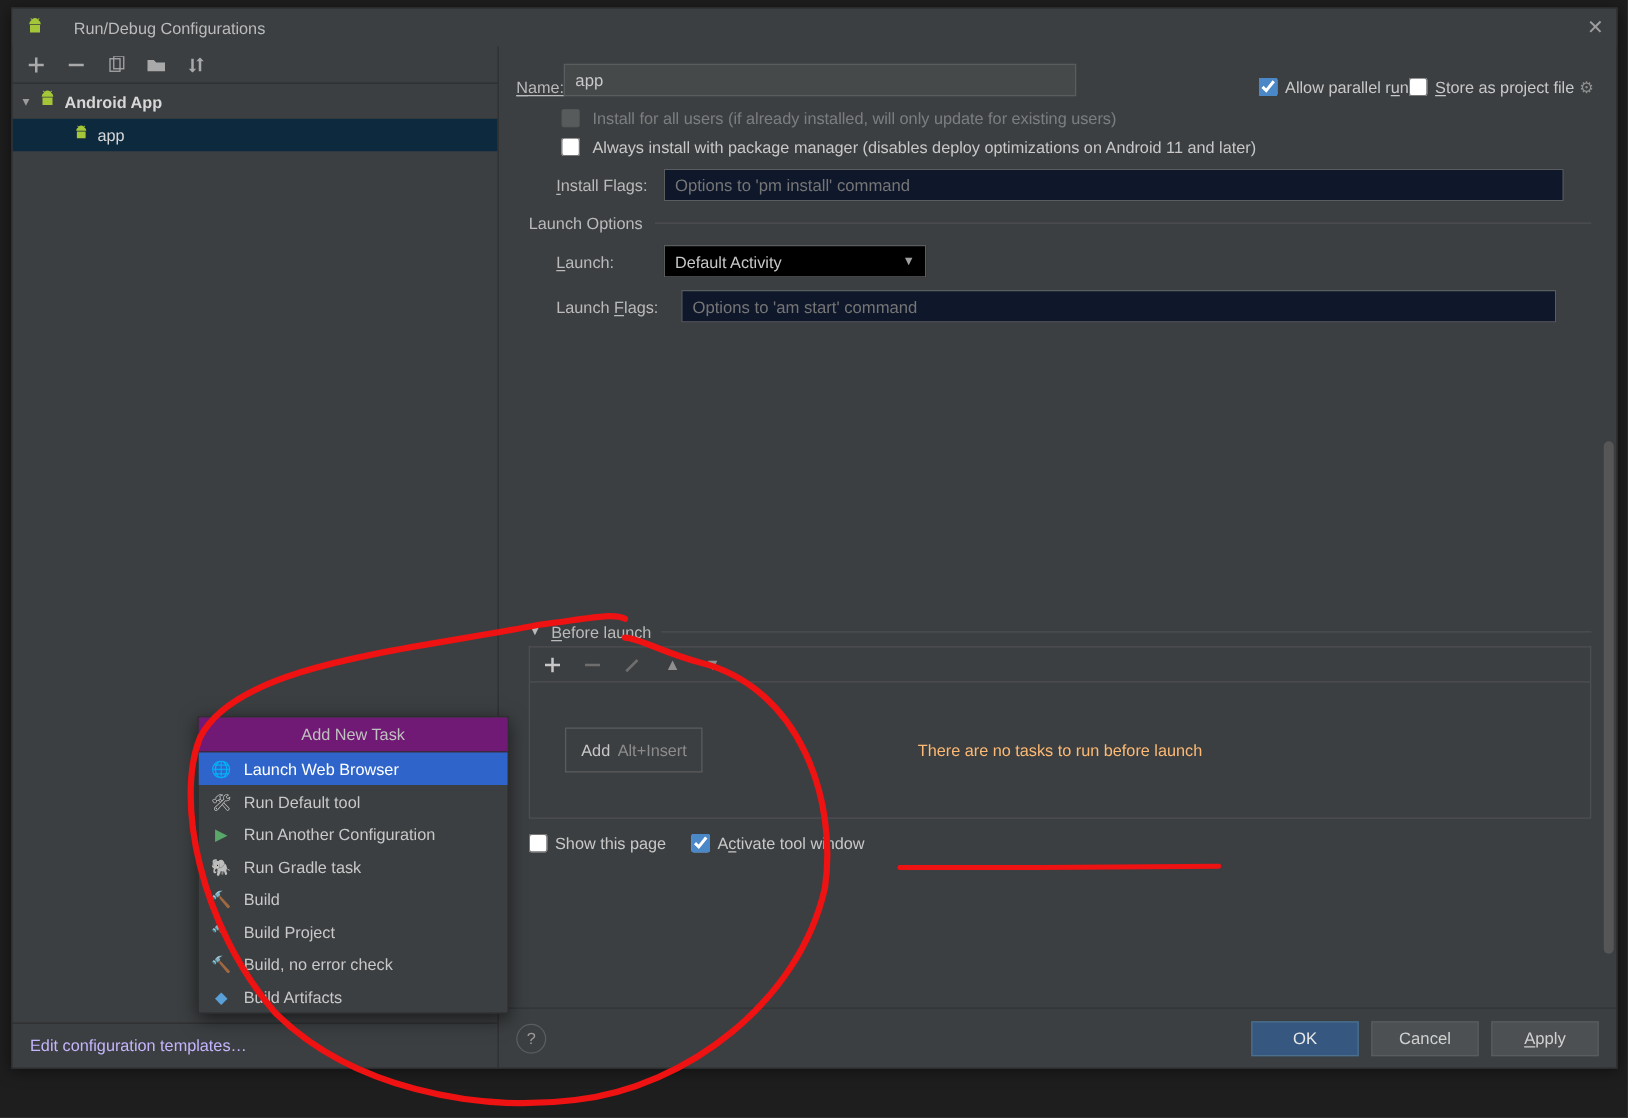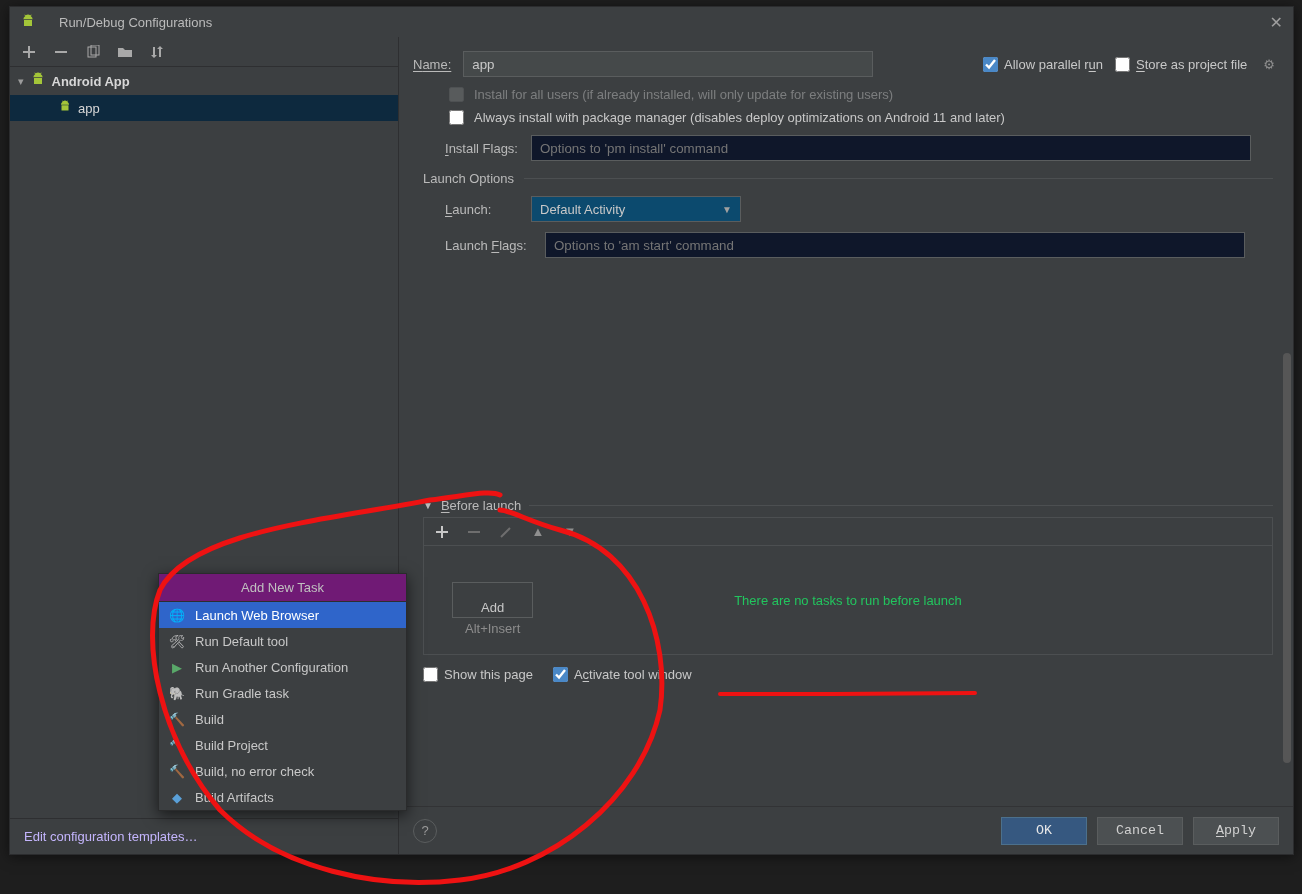--- a/index.html
+++ b/index.html
@@ -58,21 +58,21 @@
   padding: 10px 14px;
   color: #c4b5fd; cursor: pointer;
   border-top: 1px solid #2e2f31;
 }
 
 .main {
   flex: 1; display: flex; flex-direction: column;
   min-width: 0;
 }
 .header-row {
-  display: flex; align-items: center; gap: 12px;
+  display: flex; align-items: flex-end; 
   padding: 14px 18px 6px 14px;
 }
 .header-row .name-label { text-decoration: underline; text-underline-offset: 2px; }
 .header-row input.name {
   flex: 0 0 410px; height: 26px;
   background: #45494a; border: 1px solid #5a5d5e;
   color: #c8c8c8; padding: 0 8px;
 }
 .header-row .spacer { flex:1; }
 .header-row label.cb { display:flex; align-items:center; gap:6px; color:#c8c8c8;}
@@ -90,56 +90,56 @@
   color:#c8c8c8; padding:0 8px;
 }
 .row input.txt.wide { width: 720px;}
 .row input.txt.w2 { width: 700px;}
 .cb-row { display:flex; align-items:center; gap:10px; margin: 4px 0 8px 26px; color:#c8c8c8;}
 .cb-row input[disabled] { opacity:.5;}
 
 .section-title { display:flex; align-items:center; gap:10px; margin: 10px 0 4px 0; color:#bababa;}
 .section-title .line { flex:1; height:1px; background:#4c4f51;}
 .dropdown {
-  height:26px; width:210px; background:#0c4a6e; border:1px solid #5a5d5e;
+  height:26px; width:210px; background:#000000; border:1px solid #5a5d5e;
   color:#c8c8c8; padding:0 8px; display:flex; align-items:center; justify-content:space-between;
 }
 .dropdown .arrw{ font-size:10px; color:#a0a0a0;}
 
 
 .before { margin-top: 240px; }
 .before .hdr { display:flex; align-items:center; gap:8px; color:#bababa; cursor:pointer;}
 .before .hdr .tri { font-size:10px;}
 .before .hdr .line { flex:1; height:1px; background:#4c4f51;}
 .bl-toolbar { height:28px; display:flex; align-items:center; gap:16px; border:1px solid #4c4f51; border-bottom:none; padding:0 10px; margin-top:4px;}
 .bl-toolbar .ib{ color:#8f8f8f; cursor:pointer; width:16px; display:flex; justify-content:center;}
 .bl-toolbar .ib.add{ color:#c8c8c8;}
 .bl-body { height:110px; border:1px solid #4c4f51; display:flex; align-items:center; justify-content:center; gap:60px; position:relative;}
 .bl-body .addbtn{
   height:30px; padding:17px 12px; background:#3c3f41; border:1px solid #5a5d5e;
   color:#c8c8c8; display:flex; align-items:center; gap:6px; cursor:pointer;
-  position:absolute; left:28px;flex-direction:column;
+  position:absolute; left:28px;
 }
 .bl-body .addbtn .sc{ color:#8c8c8c;}
-.bl-body .notasks{ color:#22c55e;}
+.bl-body .notasks{ color:#fdba74;}
 .bl-checks { display:flex; gap:20px; margin:12px 0 6px 0;}
 .bl-checks label{ display:flex; align-items:flex-end; gap:6px; color:#c8c8c8;}
 
 .footer {
   height: 48px; display:flex; align-items:center; padding: 0 14px;
   border-top: 1px solid #323335; gap:10px;
 }
 .footer .help{
   width:24px; height:24px; border-radius:50%; border:1px solid #5a5d5e;
   display:flex; align-items:center; justify-content:center; color:#9a9a9a; cursor:pointer;
 }
 .footer .spacer{flex:1;}
 .footer button{
   height:28px; min-width:86px; padding:0 16px;
-  background:#4c5052; border:1px solid #5a5d5e; color:#d0d0d0; cursor:pointer;font-family:Liberation Mono, monospace;
+  background:#4c5052; border:1px solid #5a5d5e; color:#d0d0d0; cursor:pointer;
 }
 .footer button.primary{ background:#365880; border-color:#4c708c; color:#e8e8e8;}
 
 
 .popup {
   position:absolute; left:158px; top:573px; width:249px;
   background:#3c3f41; border:1px solid #2a2b2c;
   box-shadow:0 4px 14px rgba(0,0,0,.6);
   z-index:50;
 }

